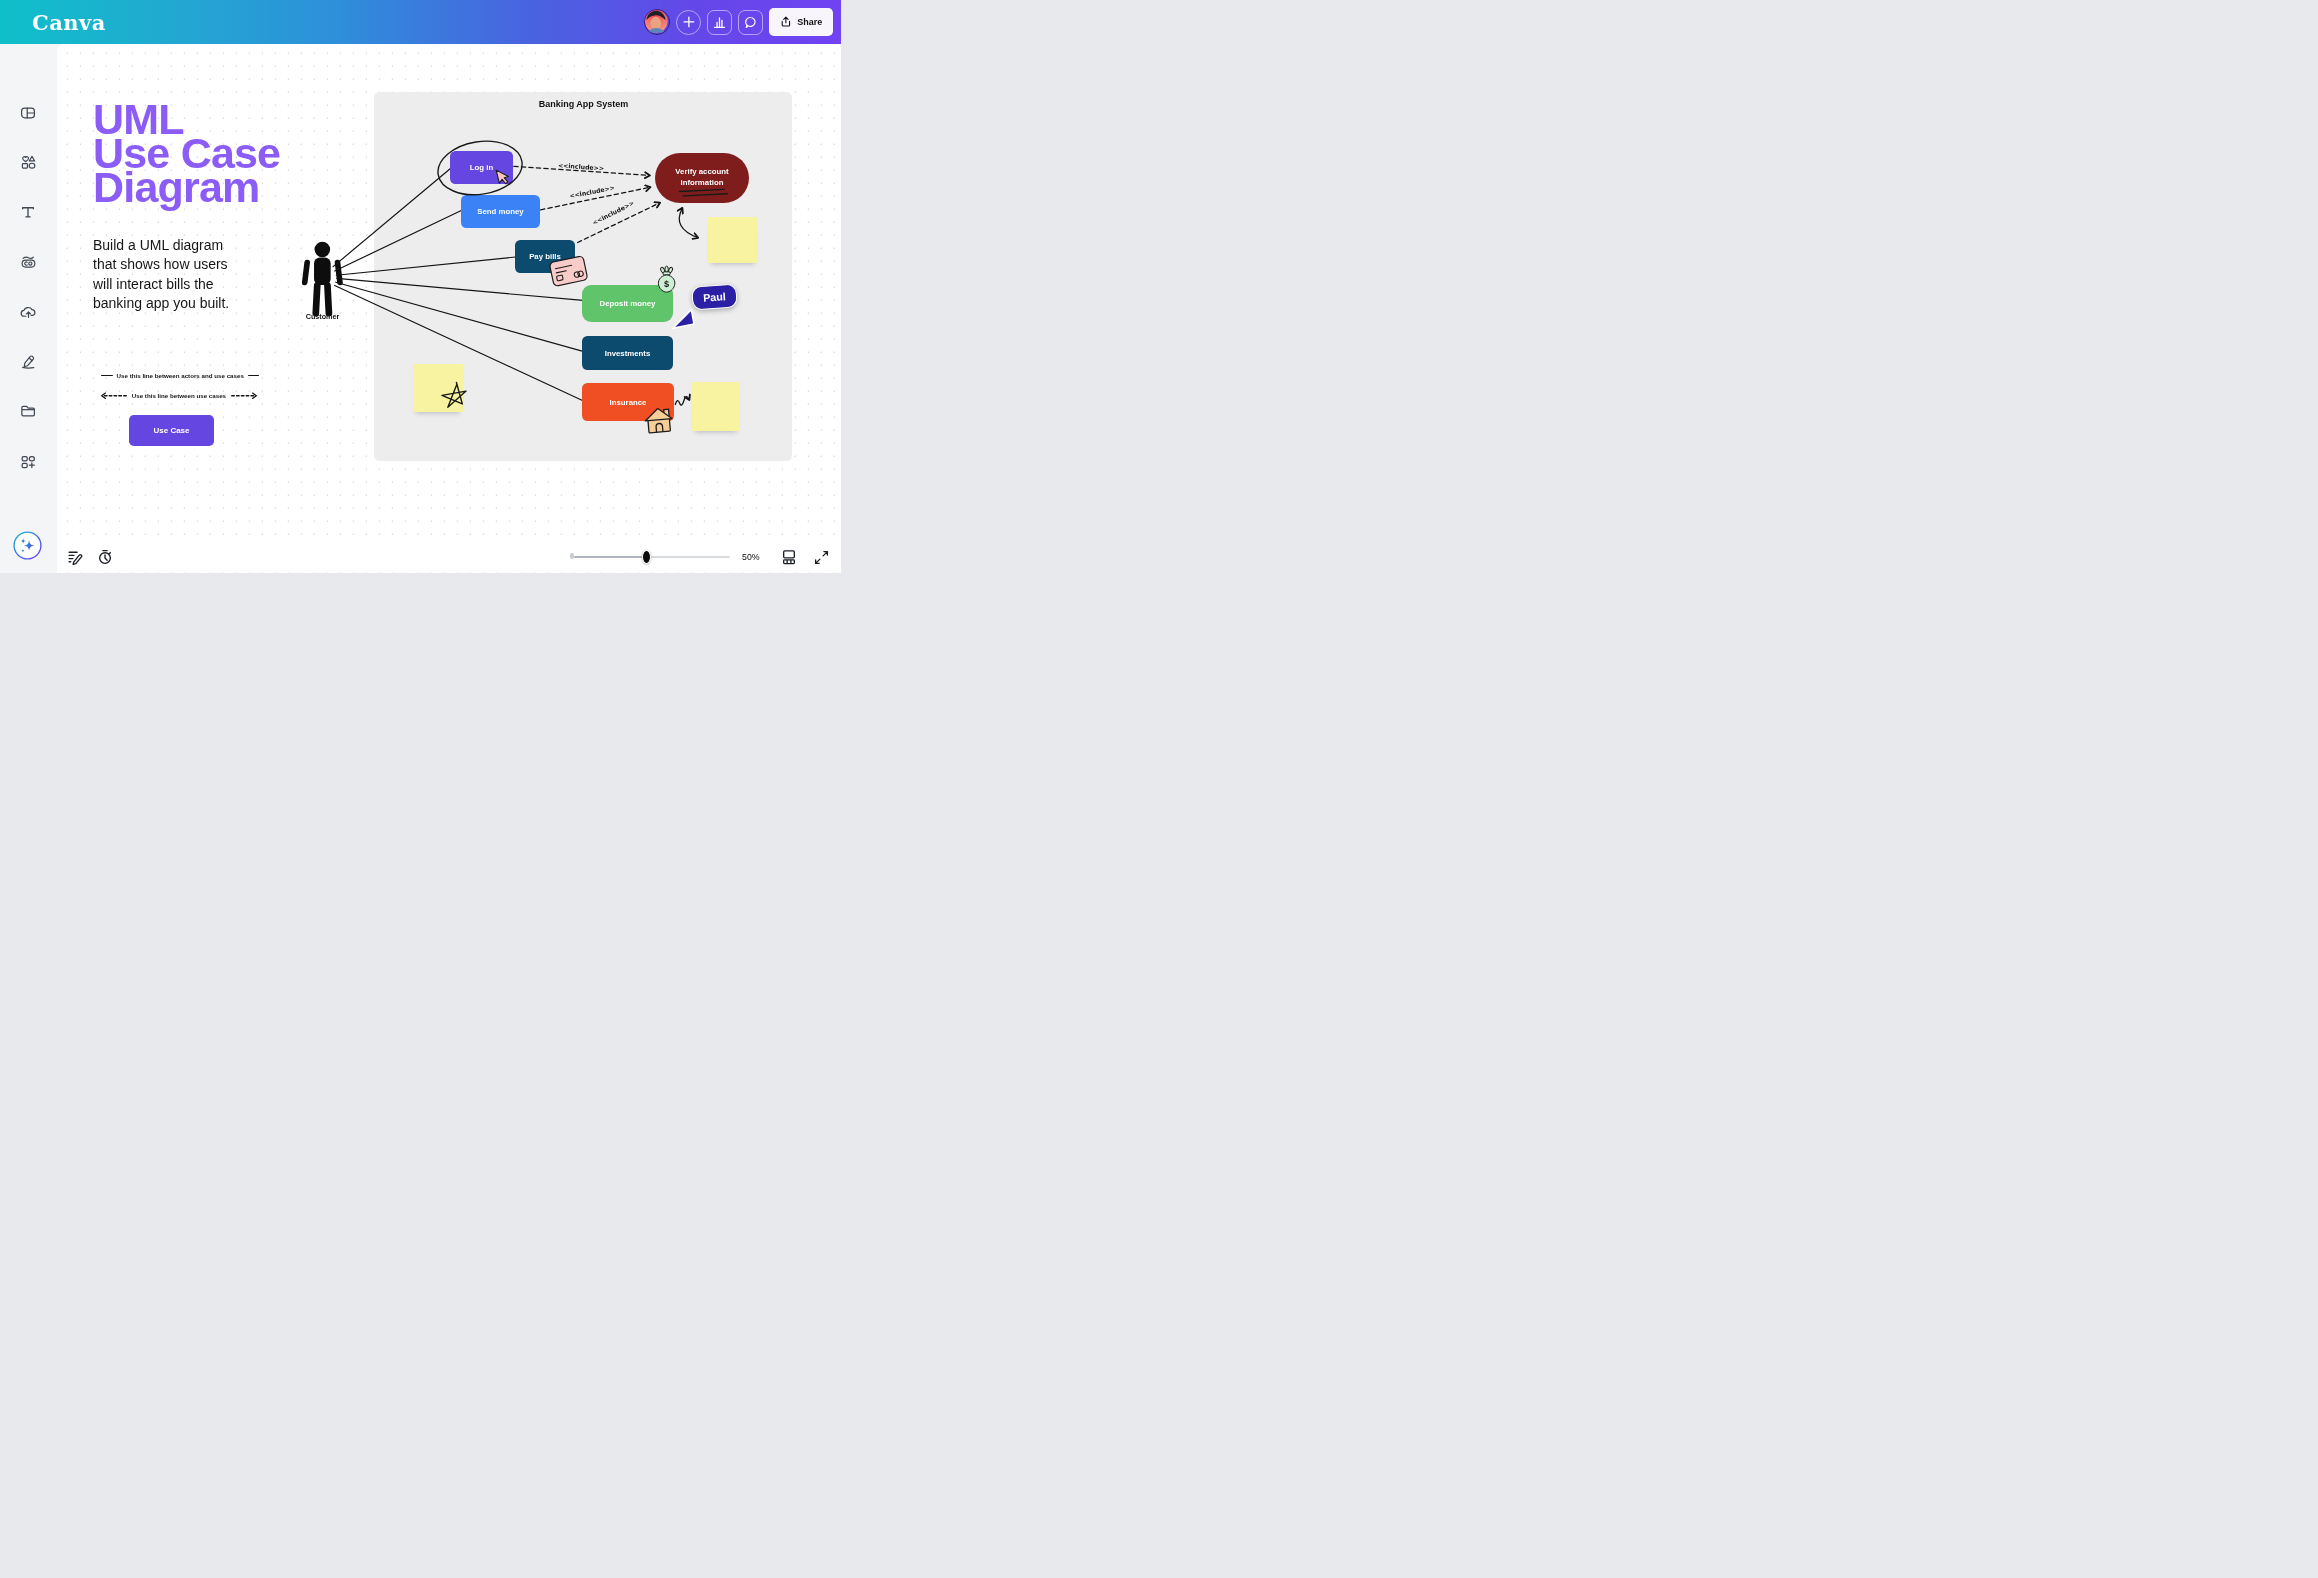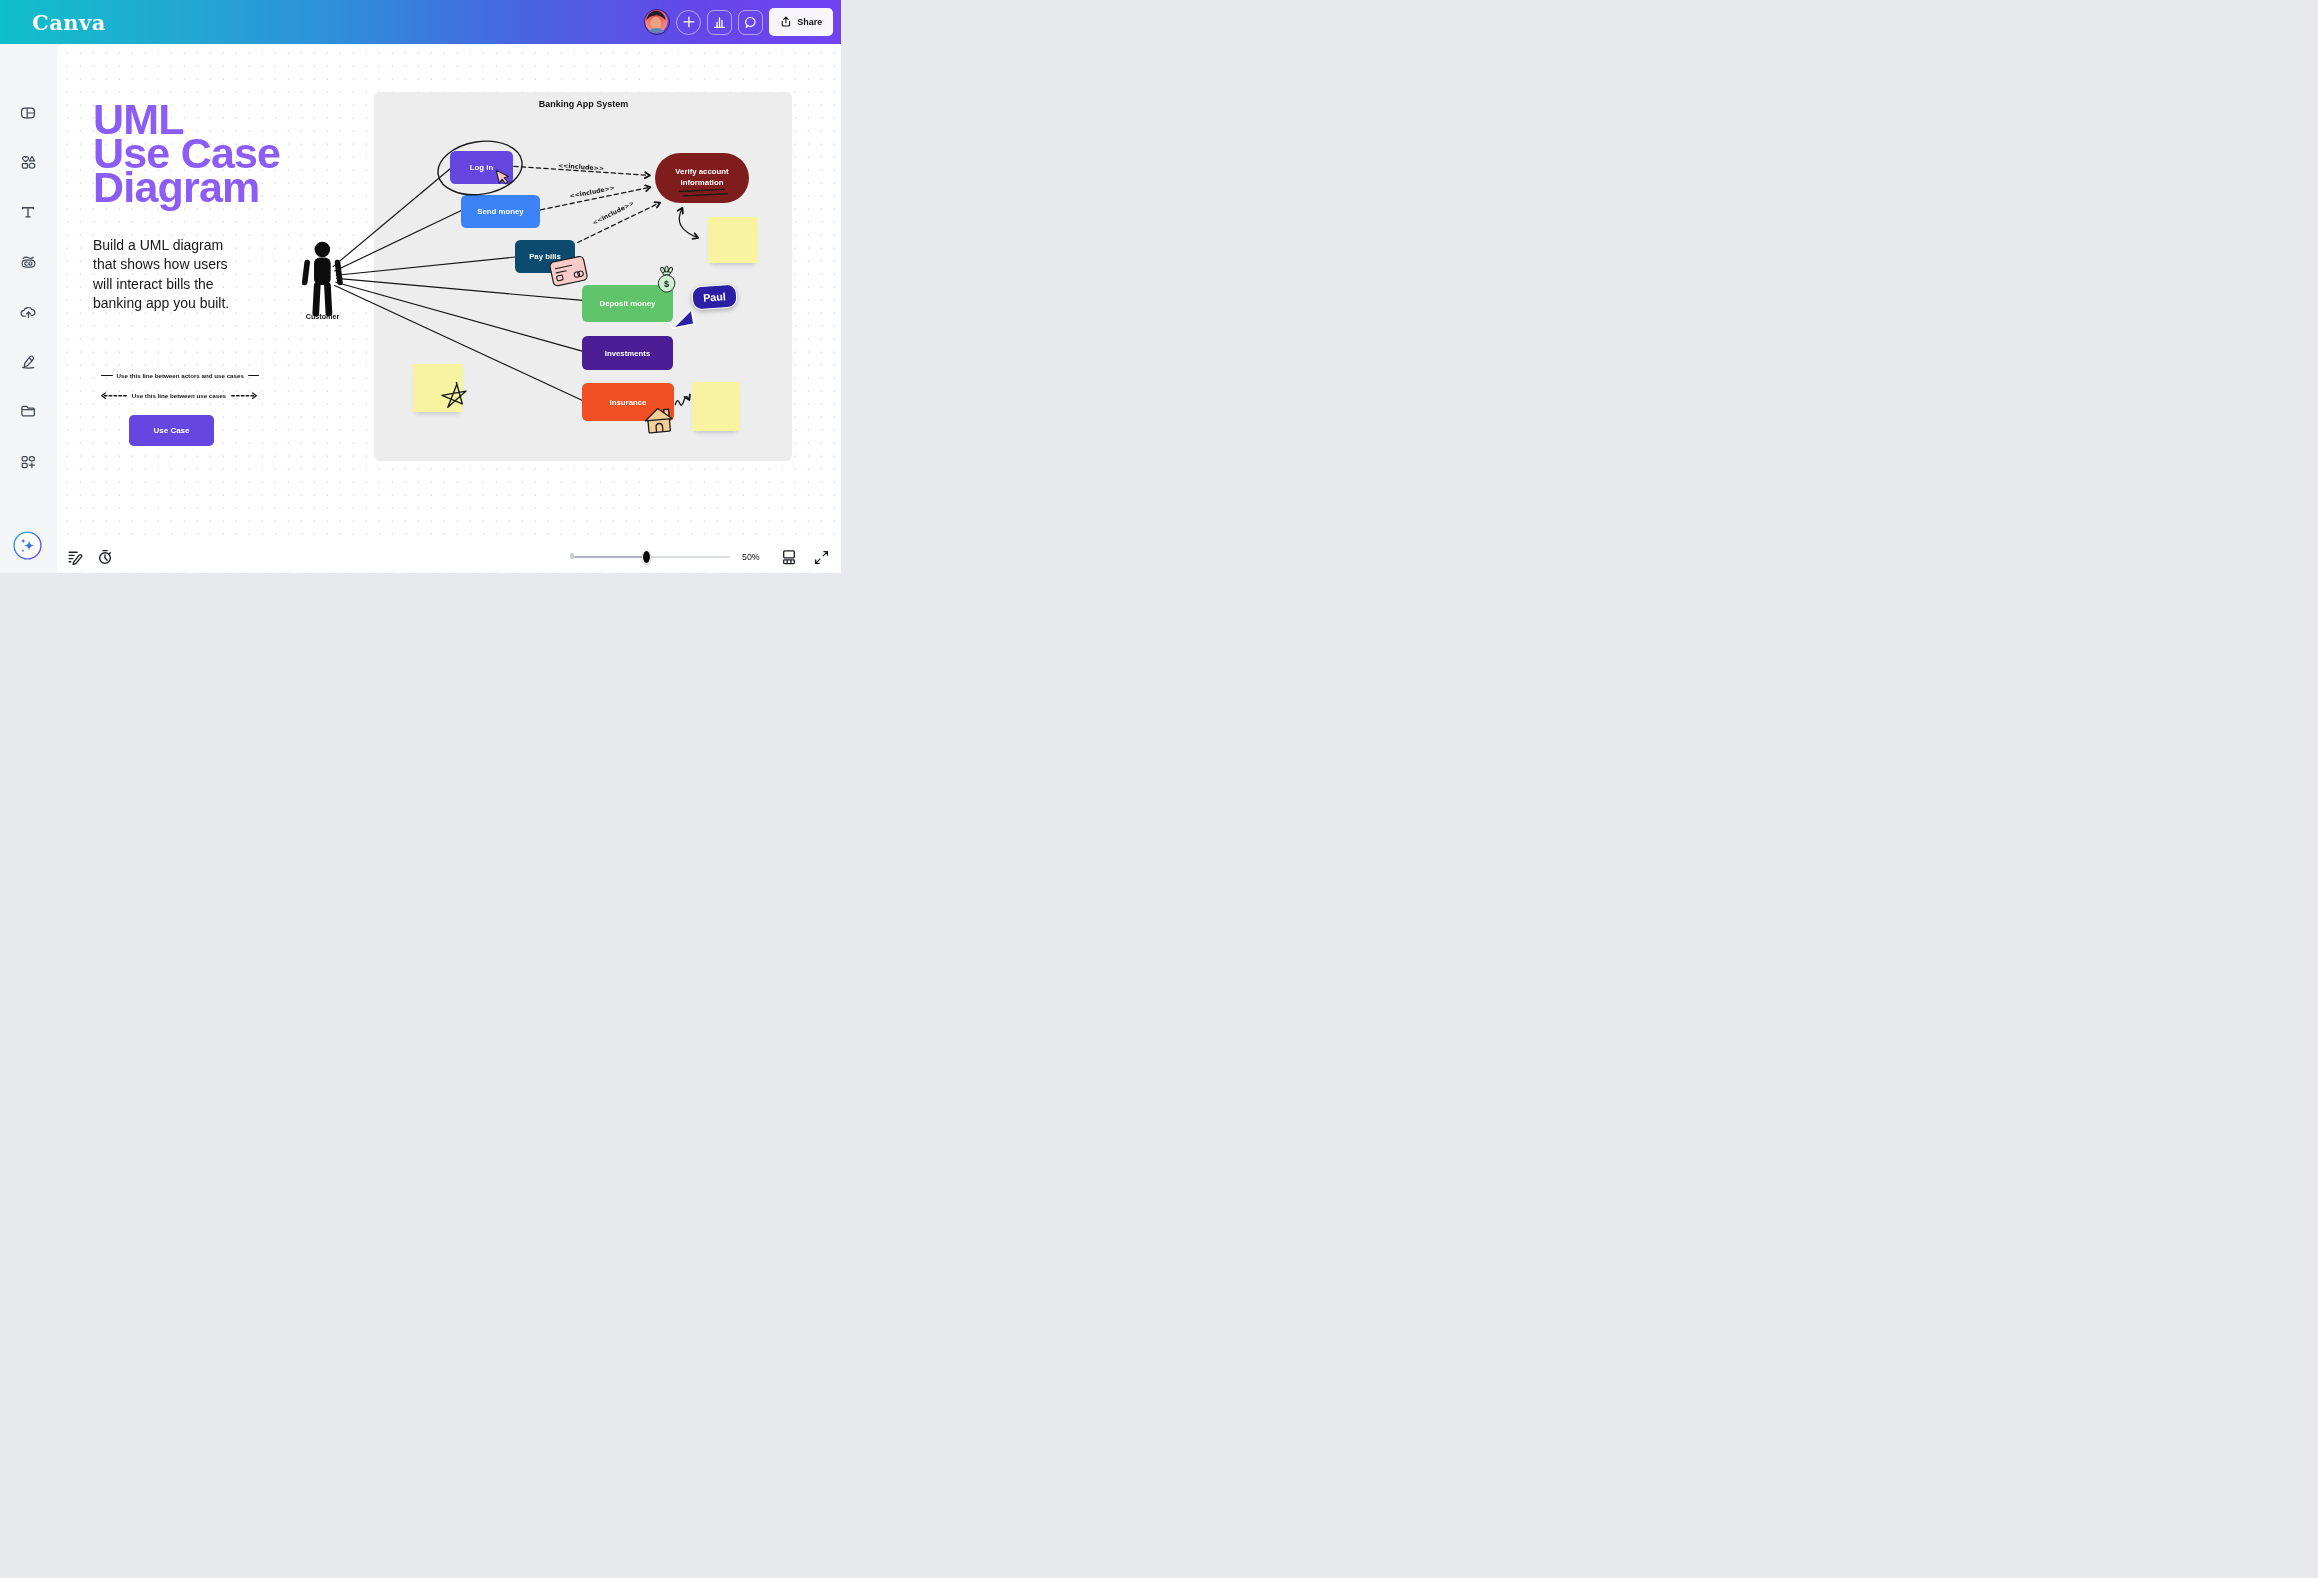--- a/index.html
+++ b/index.html
@@ -57,22 +57,22 @@
   .system-title{position:absolute;left:519px;top:99px;width:129px;z-index:3;text-align:center;
                 font-size:9px;font-weight:800;color:#131313;}
 
   .node{position:absolute;z-index:3;display:flex;align-items:center;justify-content:center;
         color:#fff;font-size:7.8px;font-weight:700;border-radius:5.4px;text-align:center;cursor:pointer;}
   .n-login{left:450px;top:151px;width:63px;height:33px;background:#6546E0;}
   .n-send{left:461px;top:195px;width:79px;height:33px;background:#3b82f6;}
   .n-pay{left:515px;top:240px;width:60px;height:33px;background:#0c4a6e;}
   .n-verify{left:655px;top:153px;width:94px;height:50px;background:#7f1d1d;border-radius:25px;
             padding:0 10.7px;line-height:1.4;}
-  .n-deposit{left:582px;top:285px;width:91px;height:37px;background:#5FC46A;}
-  .n-invest{left:582px;top:336px;width:91px;height:34px;background:#4c1d95;}
+  .n-deposit{left:582px;top:285px;width:91px;height:37px;background:#5FC46A;border-radius:9px;}
+  .n-invest{left:582px;top:336px;width:91px;height:34px;background:#0c4a6e;}
   .n-insur{left:582px;top:383px;width:92px;height:38px;background:#EF4F23;}
 
   .sticky{position:absolute;z-index:3;background:#F7F3A1;border-radius:0.5px;cursor:pointer;
           box-shadow:0 4.8px 4.8px -2.7px rgba(70,70,85,.3);}
   .s-left{left:413px;top:364px;width:50px;height:48px;}
   .s-rt{left:708px;top:217px;width:50px;height:46px;}
   .s-rb{left:692px;top:382px;width:48px;height:49px;}
 
   .inc-label{position:absolute;z-index:3;font-family:"DejaVu Sans",sans-serif;font-size:6.2px;
              font-weight:600;color:#161616;white-space:nowrap;cursor:default;}

